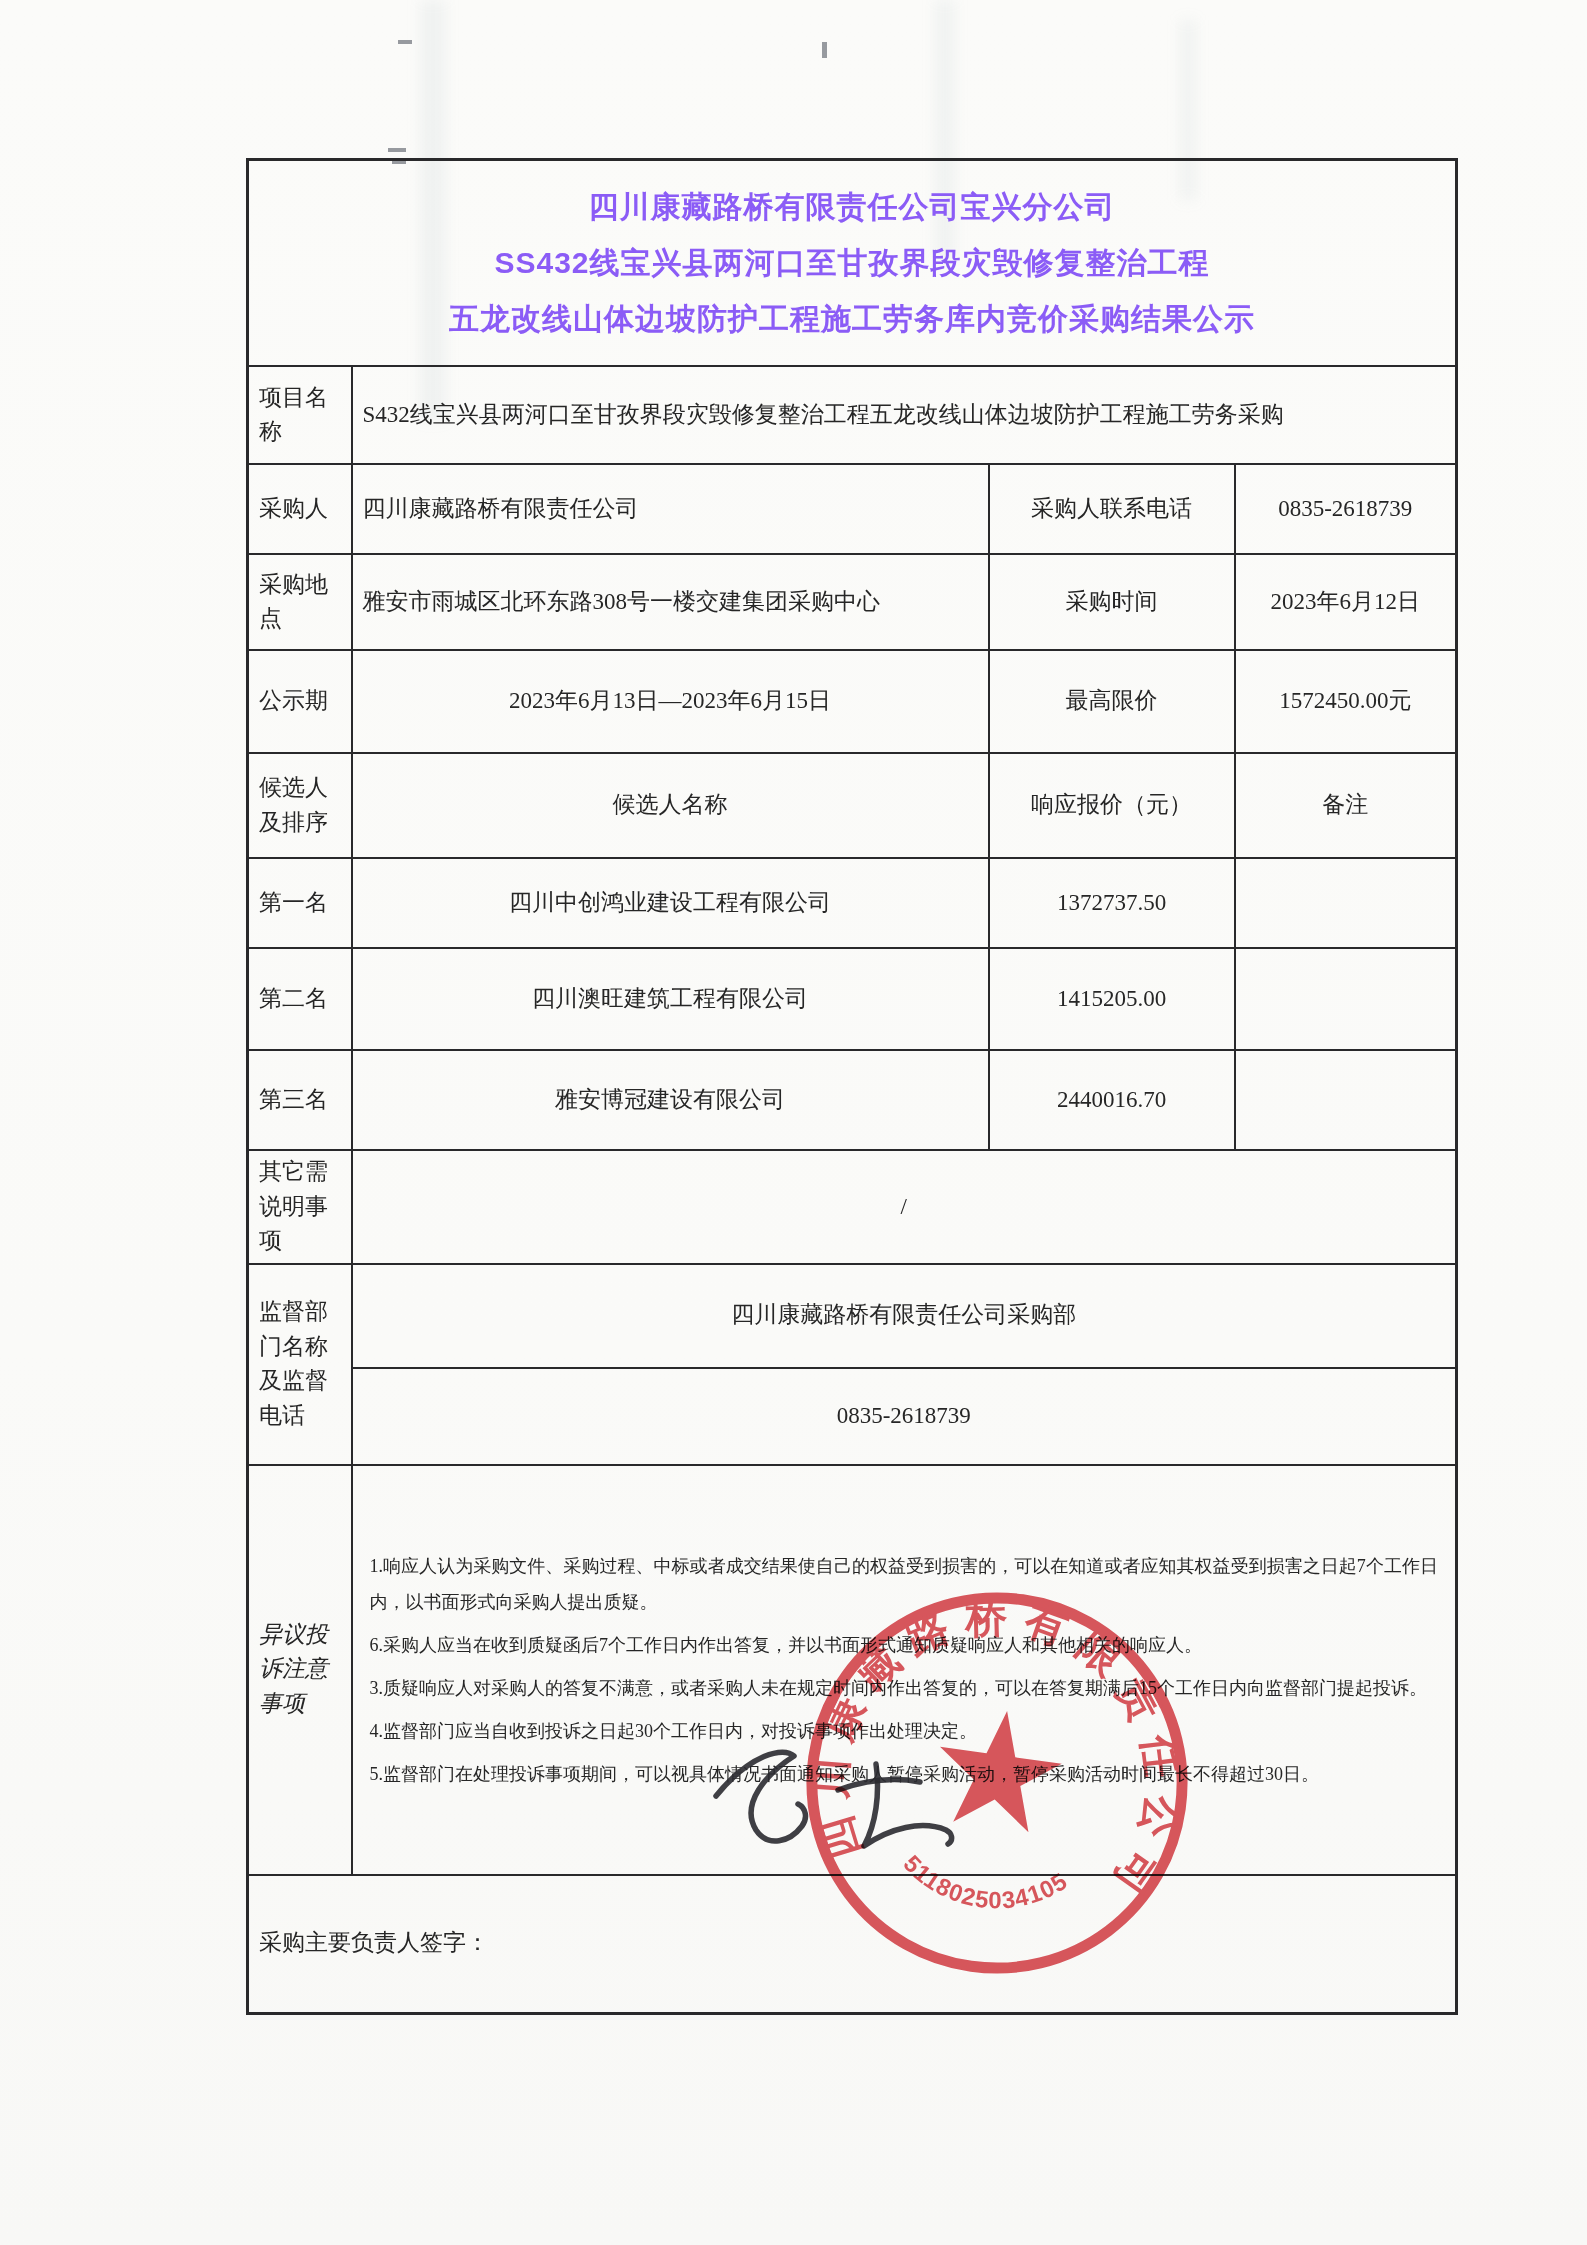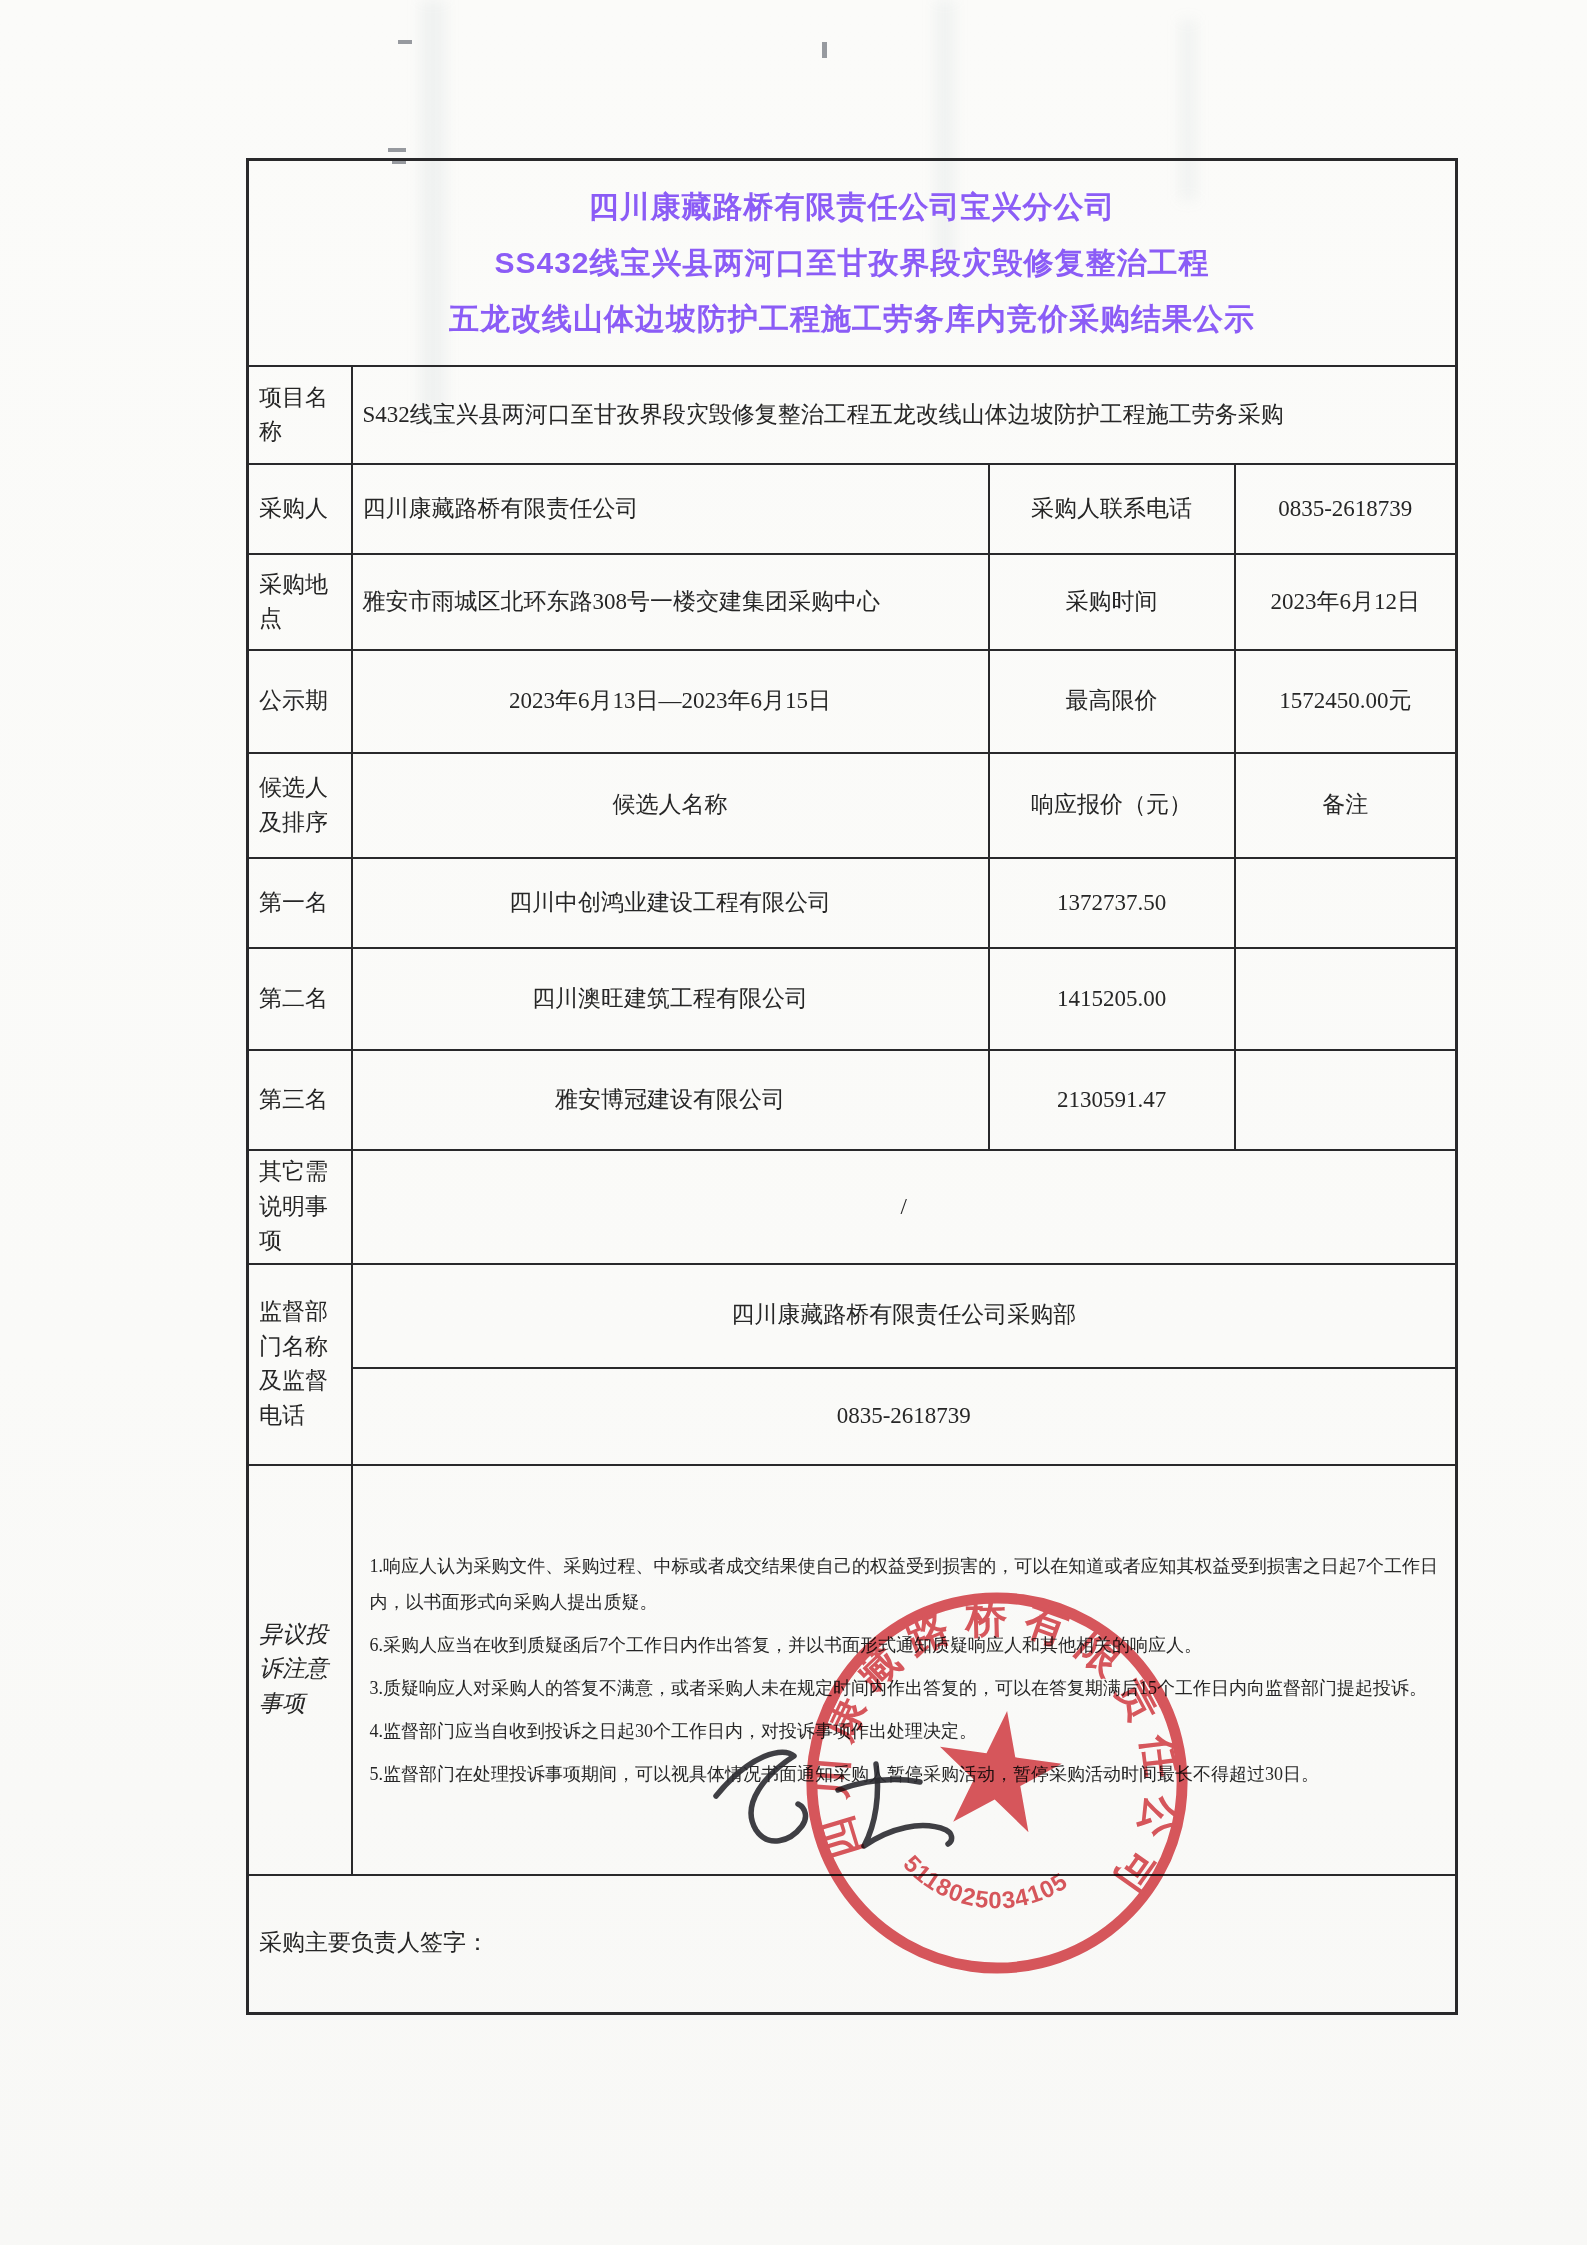--- a/index.html
+++ b/index.html
@@ -183,21 +183,21 @@
     </tr>
     <tr>
       <td class="label" style="height:92px;">第二名</td>
       <td class="center">四川澳旺建筑工程有限公司</td>
       <td class="center">1415205.00</td>
       <td class="center"></td>
     </tr>
     <tr>
       <td class="label" style="height:90px;">第三名</td>
       <td class="center">雅安博冠建设有限公司</td>
-      <td class="center">2130591.47</td>
+      <td class="center">2440016.70</td>
       <td class="center"></td>
     </tr>
 
     <tr>
       <td class="label" style="height:98px;margin-top:32px;">其它需说明事项</td>
       <td colspan="3" class="center">/</td>
     </tr>
 
     <tr>
       <td class="label" rowspan="2">监督部门名称及监督电话</td>

